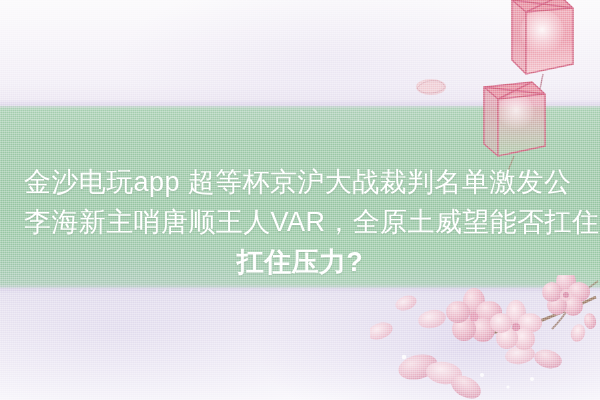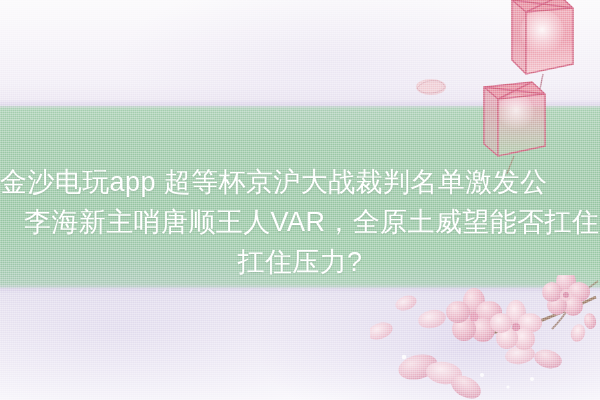--- a/index.html
+++ b/index.html
@@ -72,23 +72,23 @@
     color:#ffffff;
     font-size:27px;
     line-height:40px;
     letter-spacing:.4px;
     font-weight:400;
     text-align:center;
     white-space:nowrap;
     text-shadow:0 1px 2px rgba(110,140,118,.28);
   }
   .hl-line{display:block;}
-  .hl-line.l1{text-align:left;}
+  .hl-line.l1{text-align:left;padding-left:24px;}
   .hl-line.l2{text-align:left;padding-left:24px;}
-  .hl-line.l3{}
+  .hl-line.l3{font-weight:bold;}
 </style>
 </head>
 <body>
 
 <div id="stage">
 
   <div class="band band-top"></div>
   <div class="band band-green"></div>
   <div class="band band-bottom"></div>
   <div class="band band-seam-top"></div>

